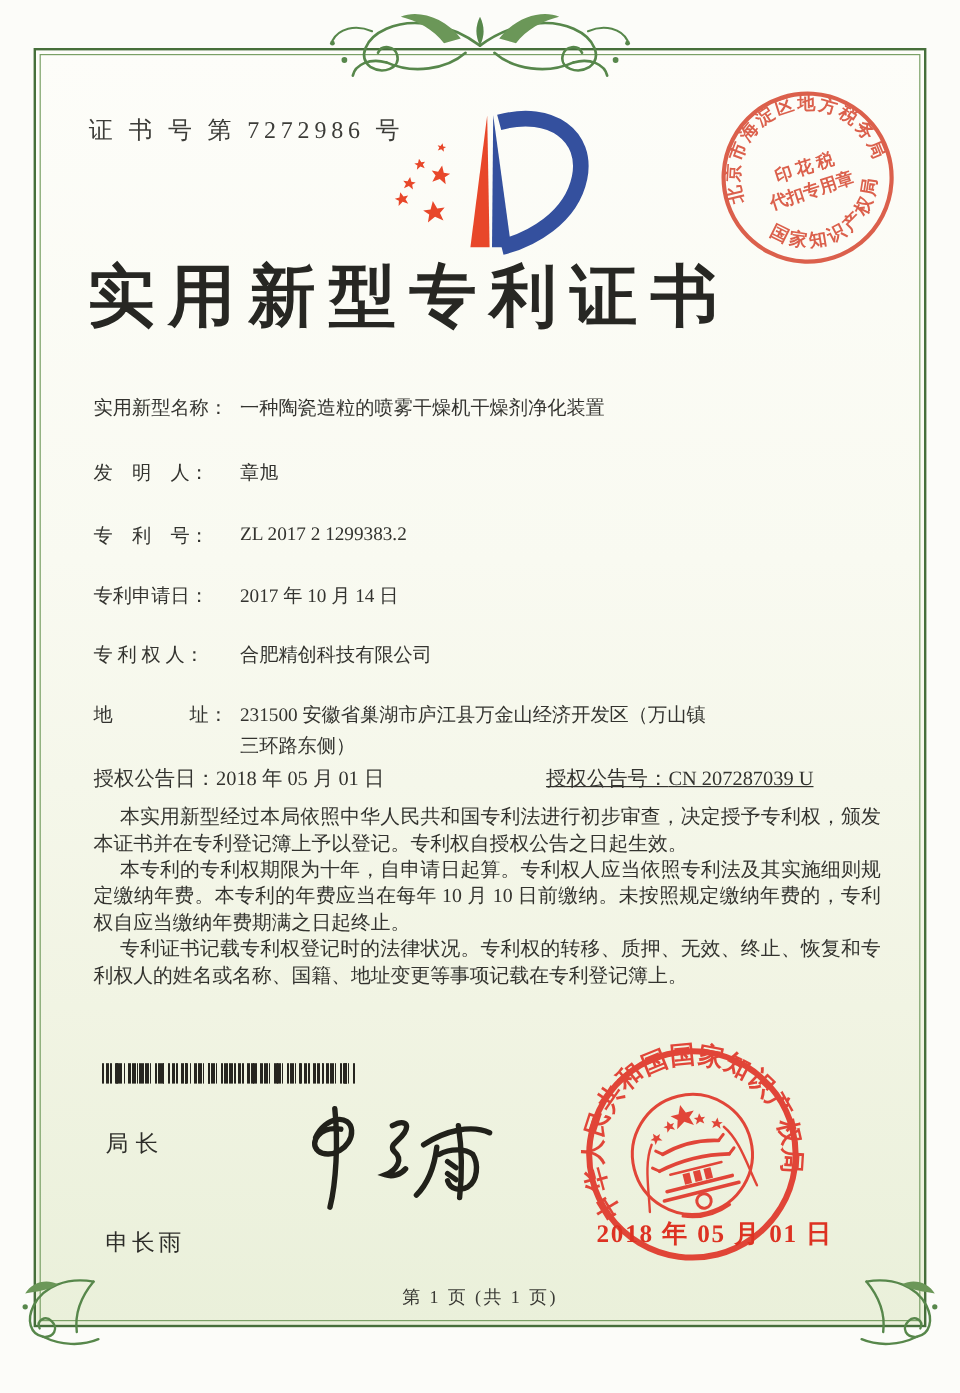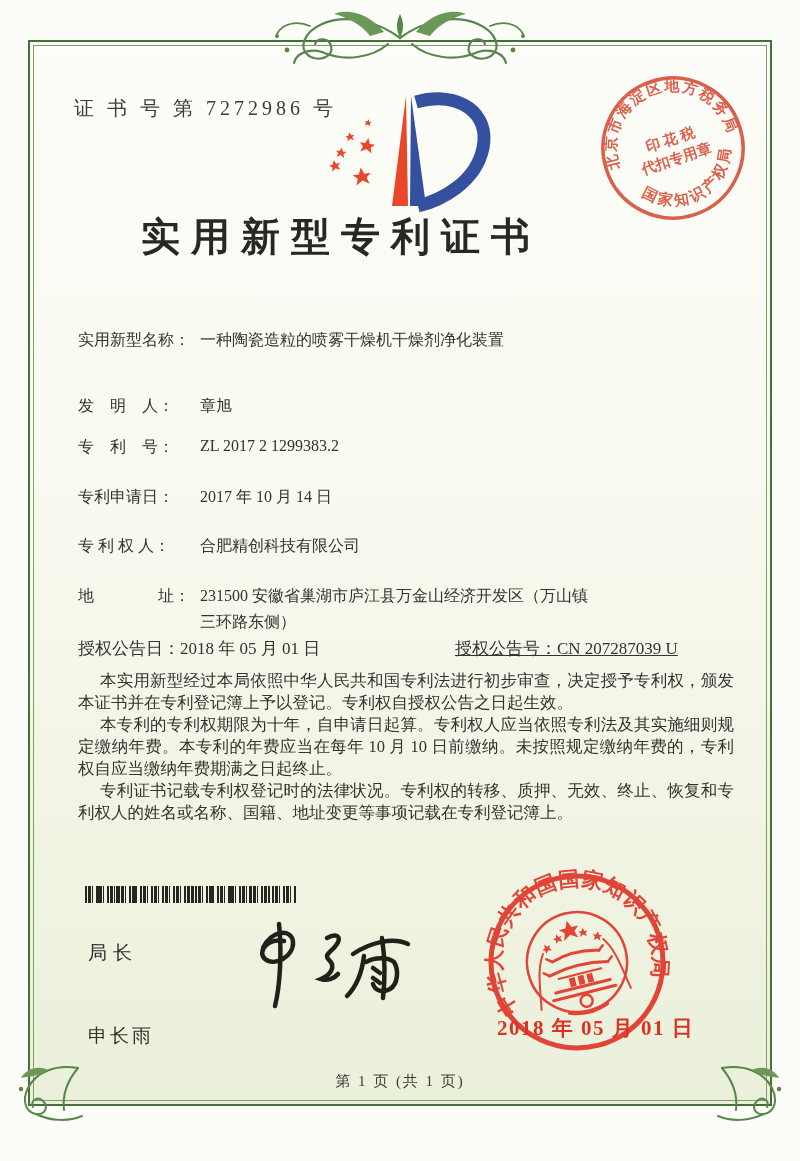--- a/index.html
+++ b/index.html
@@ -15,21 +15,21 @@
   .wave-fade { position:absolute; left:31px; top:43px; width:738px; height:1060px;
                background:linear-gradient(180deg,#fdfdf9 0%,rgba(253,253,249,.92) 22%,rgba(253,253,249,.45) 52%,rgba(253,253,249,0) 82%); }
   .content { position:absolute; inset:0; z-index:3; }
 
   .ornament { position:absolute; z-index:4; }
 
   
   .cert-no { position:absolute; left:74px; top:95px; font-size:20px; letter-spacing:4px; color:#3c3c38; }
   .logo { position:absolute; left:320px; top:88px; }
   .title { position:absolute; left:0; top:210px; width:682px; text-align:center;
-           font-size:39px; font-weight:bold; letter-spacing:11px; color:#272723; }
+           font-size:56px; font-weight:bold; letter-spacing:11px; color:#272723; }
 
   .field { position:absolute; left:78px; font-size:16px; color:#33332f; white-space:nowrap; }
   .field .val { position:absolute; left:122px; top:0; }
   .field .val2 { position:absolute; left:122px; top:26px; }
   .grant-row { position:absolute; left:78px; top:637px; width:660px; font-size:17px; color:#33332f; }
   .grant-no { position:absolute; left:377px; top:0;text-decoration:underline; }
 
   .paras { position:absolute; left:78px; top:670px; width:656px; font-size:16.5px; line-height:22px;
            color:#33332f; text-align:justify; }
   .paras p { text-indent:22px; }
@@ -136,21 +136,21 @@
         </text>
       </g>
     </svg>
 
     <div class="title">实用新型专利证书</div>
 
     <div class="field" style="top:330px;">
       <span>实用新型名称：</span>
       <span class="val">一种陶瓷造粒的喷雾干燥机干燥剂净化装置</span>
     </div>
-    <div class="field" style="top:396px;">
+    <div class="field" style="top:384px;">
       <span>发　明　人：</span>
       <span class="val">章旭</span>
     </div>
     <div class="field" style="top:437px;">
       <span>专　利　号：</span>
       <span class="val">ZL 2017 2 1299383.2</span>
     </div>
     <div class="field" style="top:487px;">
       <span>专利申请日：</span>
       <span class="val">2017 年 10 月 14 日</span>

